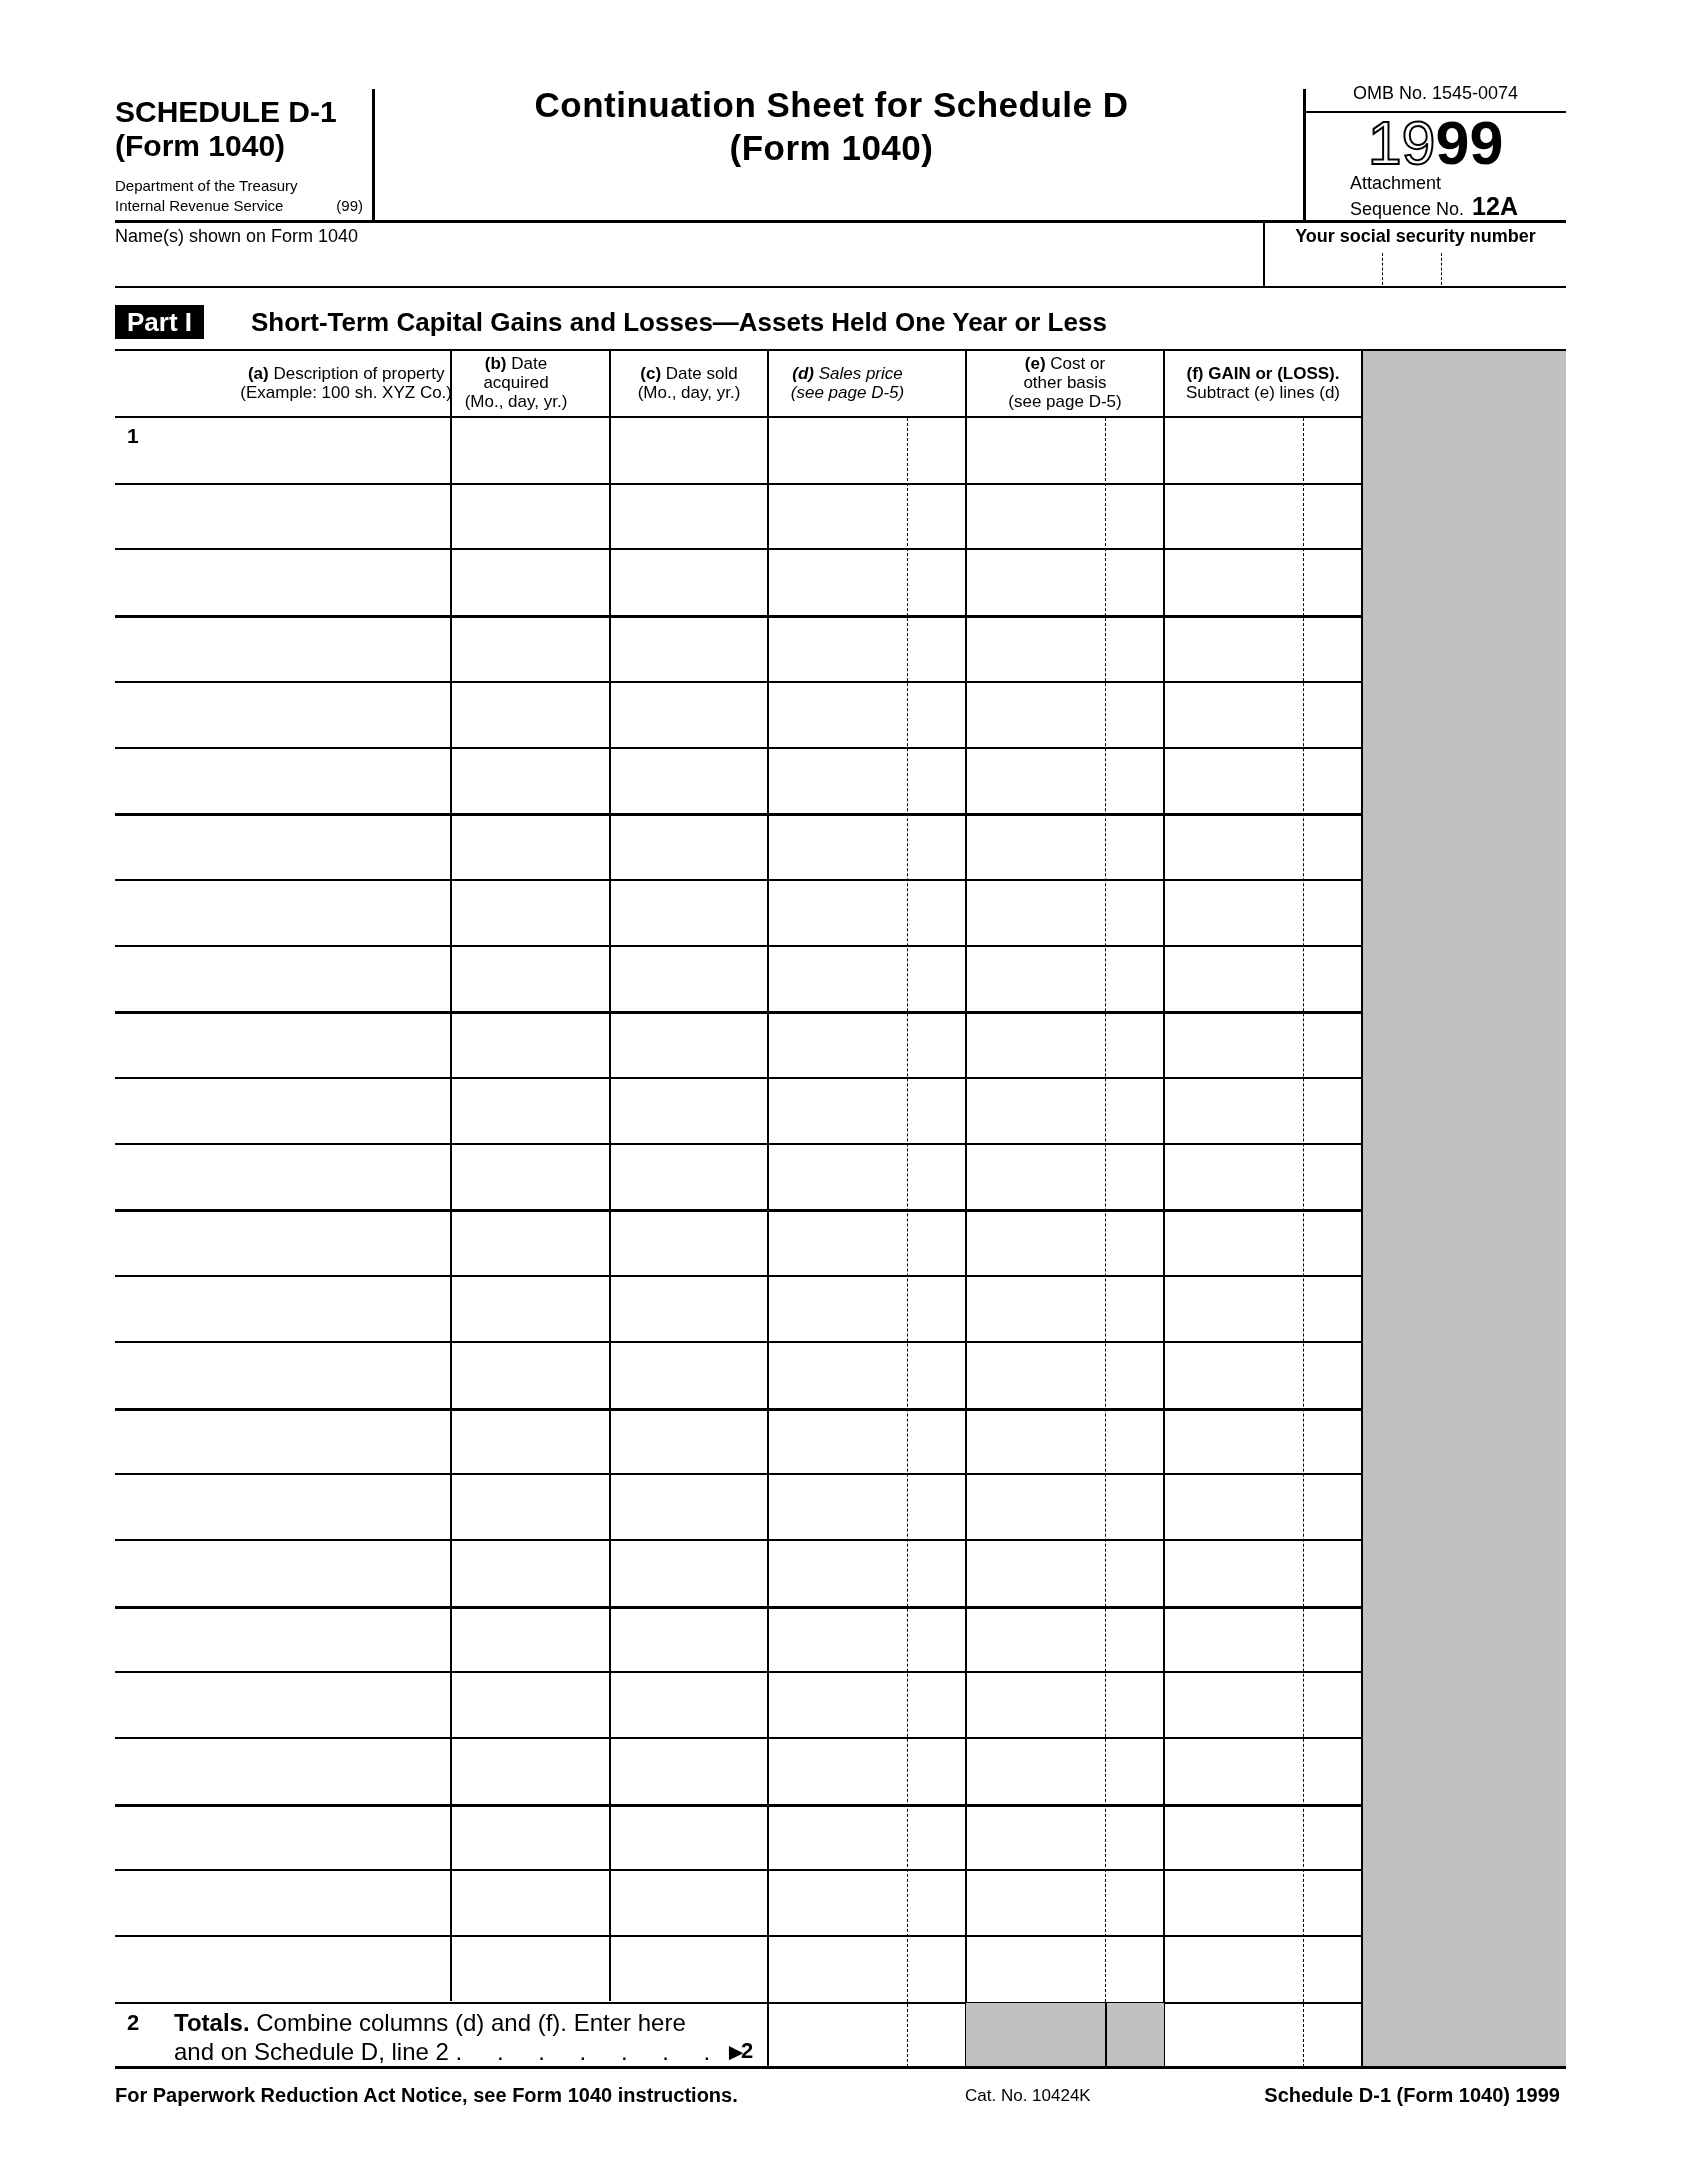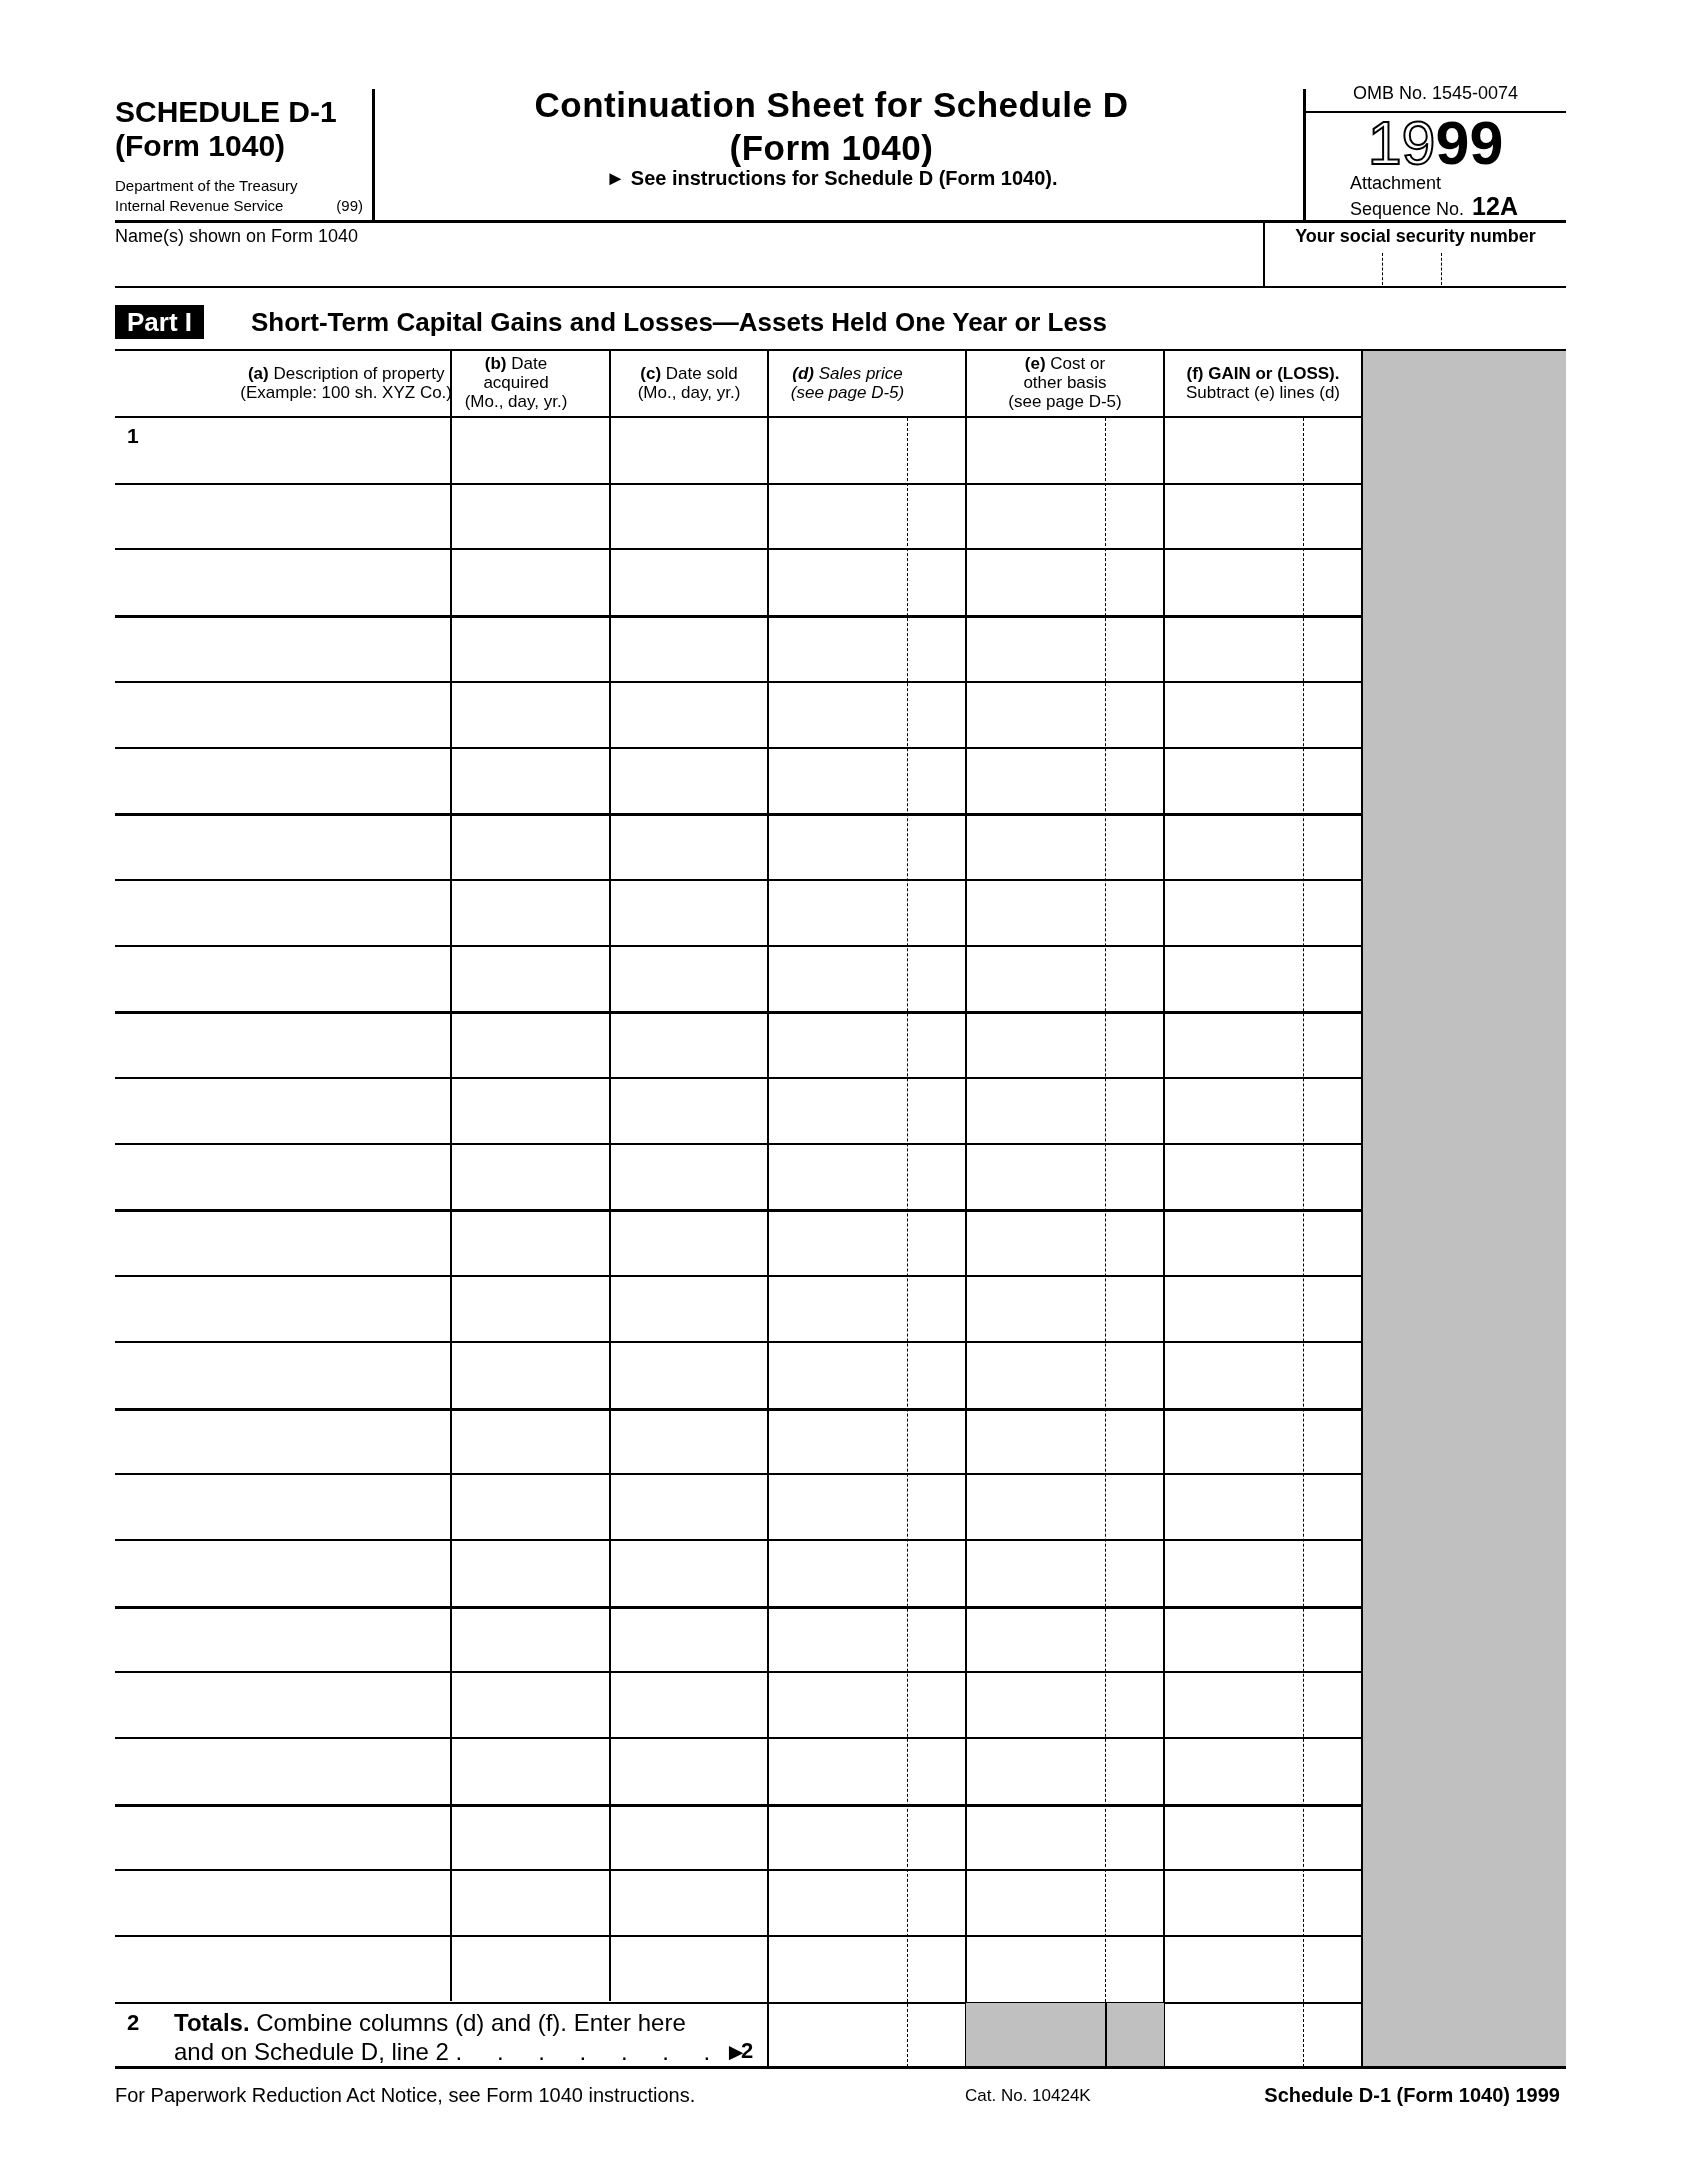--- a/index.html
+++ b/index.html
@@ -31,21 +31,21 @@
   .colhead { position:absolute; top:350px; height:65px; display:flex; align-items:center; justify-content:center; text-align:center; font-size:17px; line-height:19px; }
   .colhead b { font-weight:bold; }
 
   .shade { position:absolute; background:#c0c0c0; }
 
   .line-num { font-size:21px; font-weight:bold; }
   .totals { left:174px; top:2008px; font-size:24px; line-height:29px; }
   .totals b { font-weight:bold; }
   .dots { letter-spacing:14px; }
 
-  .footer-left { left:115px; top:2084px; font-size:20px; font-weight:normal; }
+  .footer-left { left:115px; top:2084px; font-size:20px; font-weight:bold; }
   .footer-mid { left:965px; top:2086px; font-size:17px; }
   .footer-right { right:123px; top:2084px; font-size:20px; font-weight:bold; }
   input.cell-input { position:absolute; border:none; background:transparent; font-family:"Liberation Mono", monospace; font-size:18px; outline:none; }
 </style>
 </head>
 <body>
 
 <div class="abs sched-title">
   <div>SCHEDULE D-1</div>
   <div>(Form 1040)</div>
@@ -55,21 +55,20 @@
   <div>Internal Revenue Service</div>
   <span class="code">(99)</span>
 </div>
 <div class="vline" style="left:372px; top:89px; width:3px; height:132px;"></div>
 
 <div class="abs main-title">
   <div>Continuation Sheet for Schedule D</div>
   <div>(Form 1040)</div>
 </div>
 <div class="abs instr">
-  <div>► See instructions for Schedule D (Form 1040).</div>
 </div>
 
 <div class="vline" style="left:1303px; top:89px; width:3px; height:132px;"></div>
 <div class="abs omb">OMB No. 1545-0074</div>
 <div class="hline" style="left:1305px; top:111px; width:261px; height:2px;"></div>
 <div class="abs year">
   <span class="outline">19</span><span>99</span>
 </div>
 <div class="abs attach">
   <div>Attachment</div>

